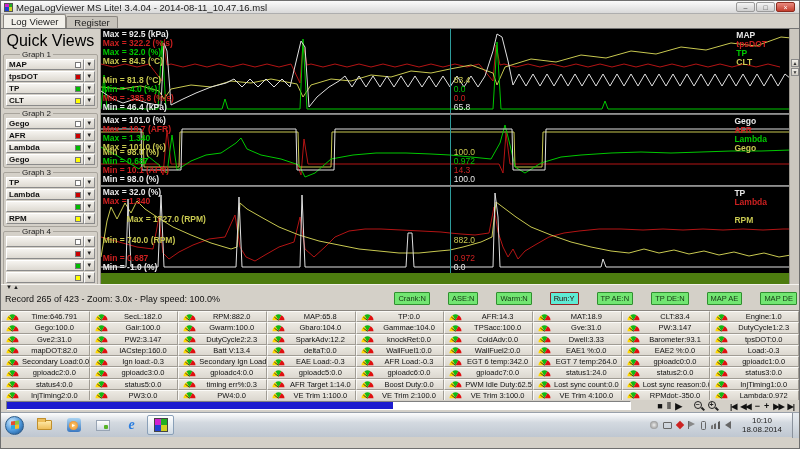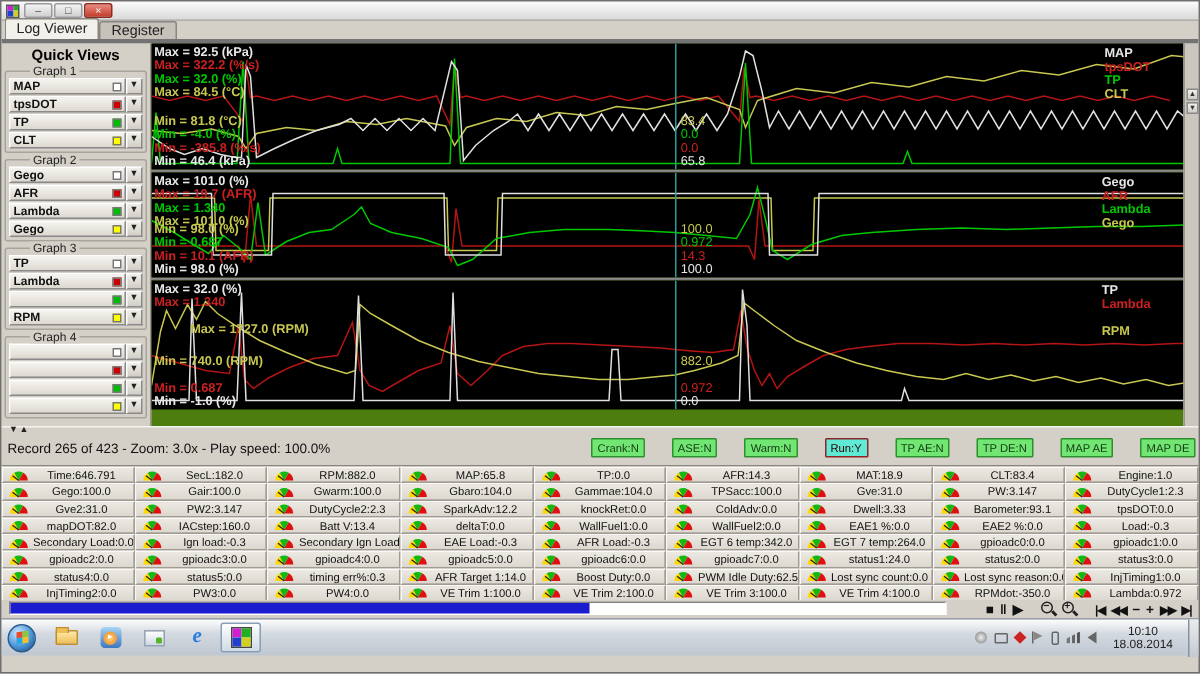--- a/index.html
+++ b/index.html
@@ -15,29 +15,29 @@
   .appicon i:nth-child(3){background:#2040d0}.appicon i:nth-child(4){background:#d0d020}
   .title{font-size:9.5px;color:#1a1a1a;flex:1;white-space:nowrap;overflow:hidden;}
   .winbtns{display:flex;gap:1px;margin-right:2px;}
   .winbtn{width:19px;height:10px;font-size:7px;line-height:9px;text-align:center;color:#444;
           background:linear-gradient(#f4f4f4,#cfcfcf);border:1px solid #9a9a9a;border-radius:2px;}
   .winbtn.close{background:linear-gradient(#e98b80,#c43d2c);color:#fff;border-color:#8d2b1e;}
 
   
   .menubar{height:13px;display:flex;align-items:center;background:#d4d0c8;border-bottom:1px solid #bdb9b1;padding-left:4px;}
   .menu-item{font-size:9.5px;color:#111;padding:0 6px;}
-  .tabrow{height:15px;display:flex;align-items:flex-end;padding-left:2px;background:#d4d0c8;border-bottom:3px solid #737373;}
+  .tabrow{height:15px;display:flex;align-items:flex-end;padding-left:2px;background:#d4d0c8;border-bottom:1px solid #737373;}
   .tab{font-size:9.5px;padding:1px 7px 1px;border:1px solid #8a8680;border-bottom:none;border-radius:2px 2px 0 0;
        background:#c6c2ba;color:#222;height:12px;line-height:10px;}
   .tab.active{background:#f2f0ea;height:14px;line-height:12px;position:relative;z-index:2;}
 
   
   .main{display:flex;height:255px;}
   .sidebar{width:100px;background:#d4d0c8;overflow:hidden;padding-top:1px;border-right:1px solid #9a968e;}
-  .sb-title{font-size:10px;font-weight:bold;text-align:center;margin:2px 0 3px;}
+  .sb-title{font-size:16px;font-weight:normal;text-align:center;margin:2px 0 3px;}
   .group{position:relative;border:1px solid #a8a49c;border-radius:2px;margin:4px 2px 1px;padding:3px 1px 1px;}
   .group-label{position:absolute;top:-5px;left:16px;background:#d4d0c8;font-size:8px;padding:0 2px;color:#222;}
   .slot{display:flex;height:11px;margin:1px 1px;}
   .combo{flex:1;display:flex;align-items:center;background:linear-gradient(#f6f4f0,#ddd9d1);
          border:1px solid;border-color:#fff #8a8a8a #8a8a8a #fff;overflow:hidden;}
   .fname{flex:1;font-size:8px;font-weight:bold;padding-left:2px;white-space:nowrap;color:#111;}
   .chip{width:6px;height:6px;border:1px solid #777;margin-right:2px;flex:none;}
   .dd{width:11px;flex:none;background:linear-gradient(#f0eee8,#d2cec6);border:1px solid;border-color:#fff #8a8a8a #8a8a8a #fff;
       font-size:6px;line-height:9px;text-align:center;color:#222;}
 
@@ -133,20 +133,21 @@
 
 <div class="app">
 
   <div class="titlebar">
     <span class="appicon">
         <i></i>
         <i></i>
         <i></i>
         <i></i>
       </span>
+    <span class="title">MegaLogViewer MS Lite! 3.4.04 - 2014-08-11_10.47.16.msl</span>
     <span class="winbtns">
       <span class="winbtn">–</span>
       <span class="winbtn">□</span>
       <span class="winbtn close">×</span>
     </span>
   </div>
 
   <div class="tabrow" id="tabrow">
       <span class="tab active">Log Viewer</span>
       <span class="tab">Register</span>

